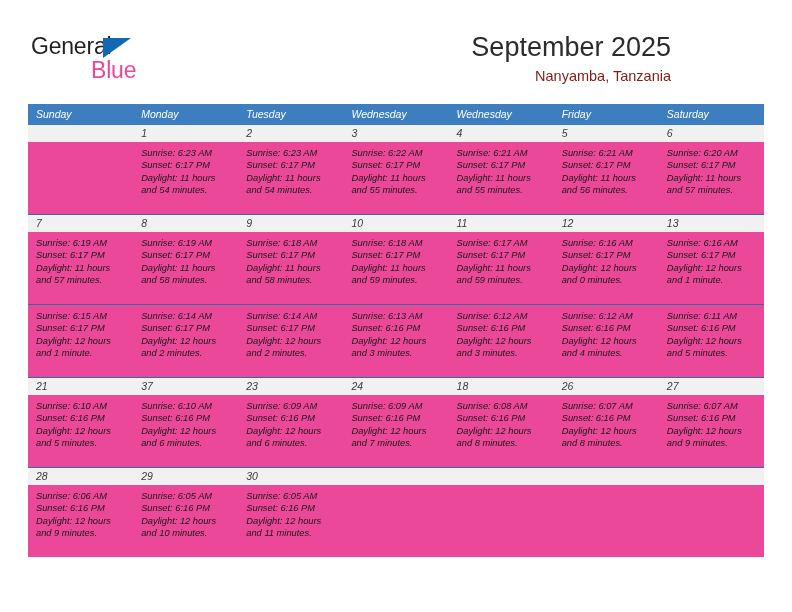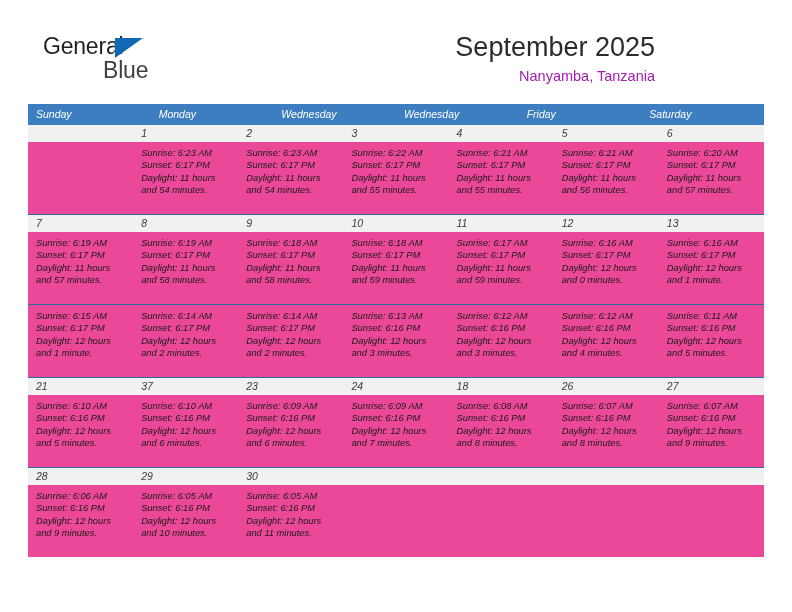--- a/index.html
+++ b/index.html
@@ -18,24 +18,25 @@
 
   .page {
     position: relative;
     width: 792px;
     height: 612px;
   }
 
   
   .header {
     position: absolute;
-    left: 12px;
+    left: 0;
     top: 0;
     width: 676px;
     height: 100px;
+    padding-left: 28px;
   }
 
   .logo {
     position: absolute;
     left: 31px;
     top: 33px;
     width: 180px;
     height: 52px;
   }
   .logo-general {
@@ -55,40 +56,40 @@
     height: 0;
     border-left: 28px solid #1268b3;
     border-bottom: 20px solid transparent;
   }
   .logo-blue {
     position: absolute;
     left: 60px;
     top: 24px;
     font-size: 23px;
     letter-spacing: -0.2px;
-    color: #404040;
+    color: #ec4899;
     font-family: "Liberation Sans", sans-serif;
   }
 
   .title-block {
     position: absolute;
     right: 33px;
     top: 30px;
     text-align: right;
   }
   .cal-title {
     font-size: 27px;
     color: #2b2b2b;
     font-weight: normal;
     line-height: 34px;
     white-space: nowrap;
   }
   .cal-subtitle {
     font-size: 14.5px;
-    color: #a21caf;
+    color: #7f1d1d;
     line-height: 20px;
     margin-top: 2px;
     white-space: nowrap;
     text-align: right;
   }
 
   
   .calendar {
     position: absolute;
     left: 28px;
@@ -174,20 +175,21 @@
       <div class="cal-title">September 2025</div>
       <div class="cal-subtitle">Nanyamba, Tanzania</div>
     </div>
 
   </div>
 
   <div class="calendar">
     <div class="weekday-row" id="weekday-row">
         <div class="weekday-cell">Sunday</div>
         <div class="weekday-cell">Monday</div>
+        <div class="weekday-cell">Tuesday</div>
         <div class="weekday-cell">Wednesday</div>
         <div class="weekday-cell">Wednesday</div>
         <div class="weekday-cell">Friday</div>
         <div class="weekday-cell">Saturday</div>
       </div>
     <div id="weeks-container">
         <div class="week">
           <div class="daynum-row">
             <div class="daynum-cell"></div>
             <div class="daynum-cell">1</div>

